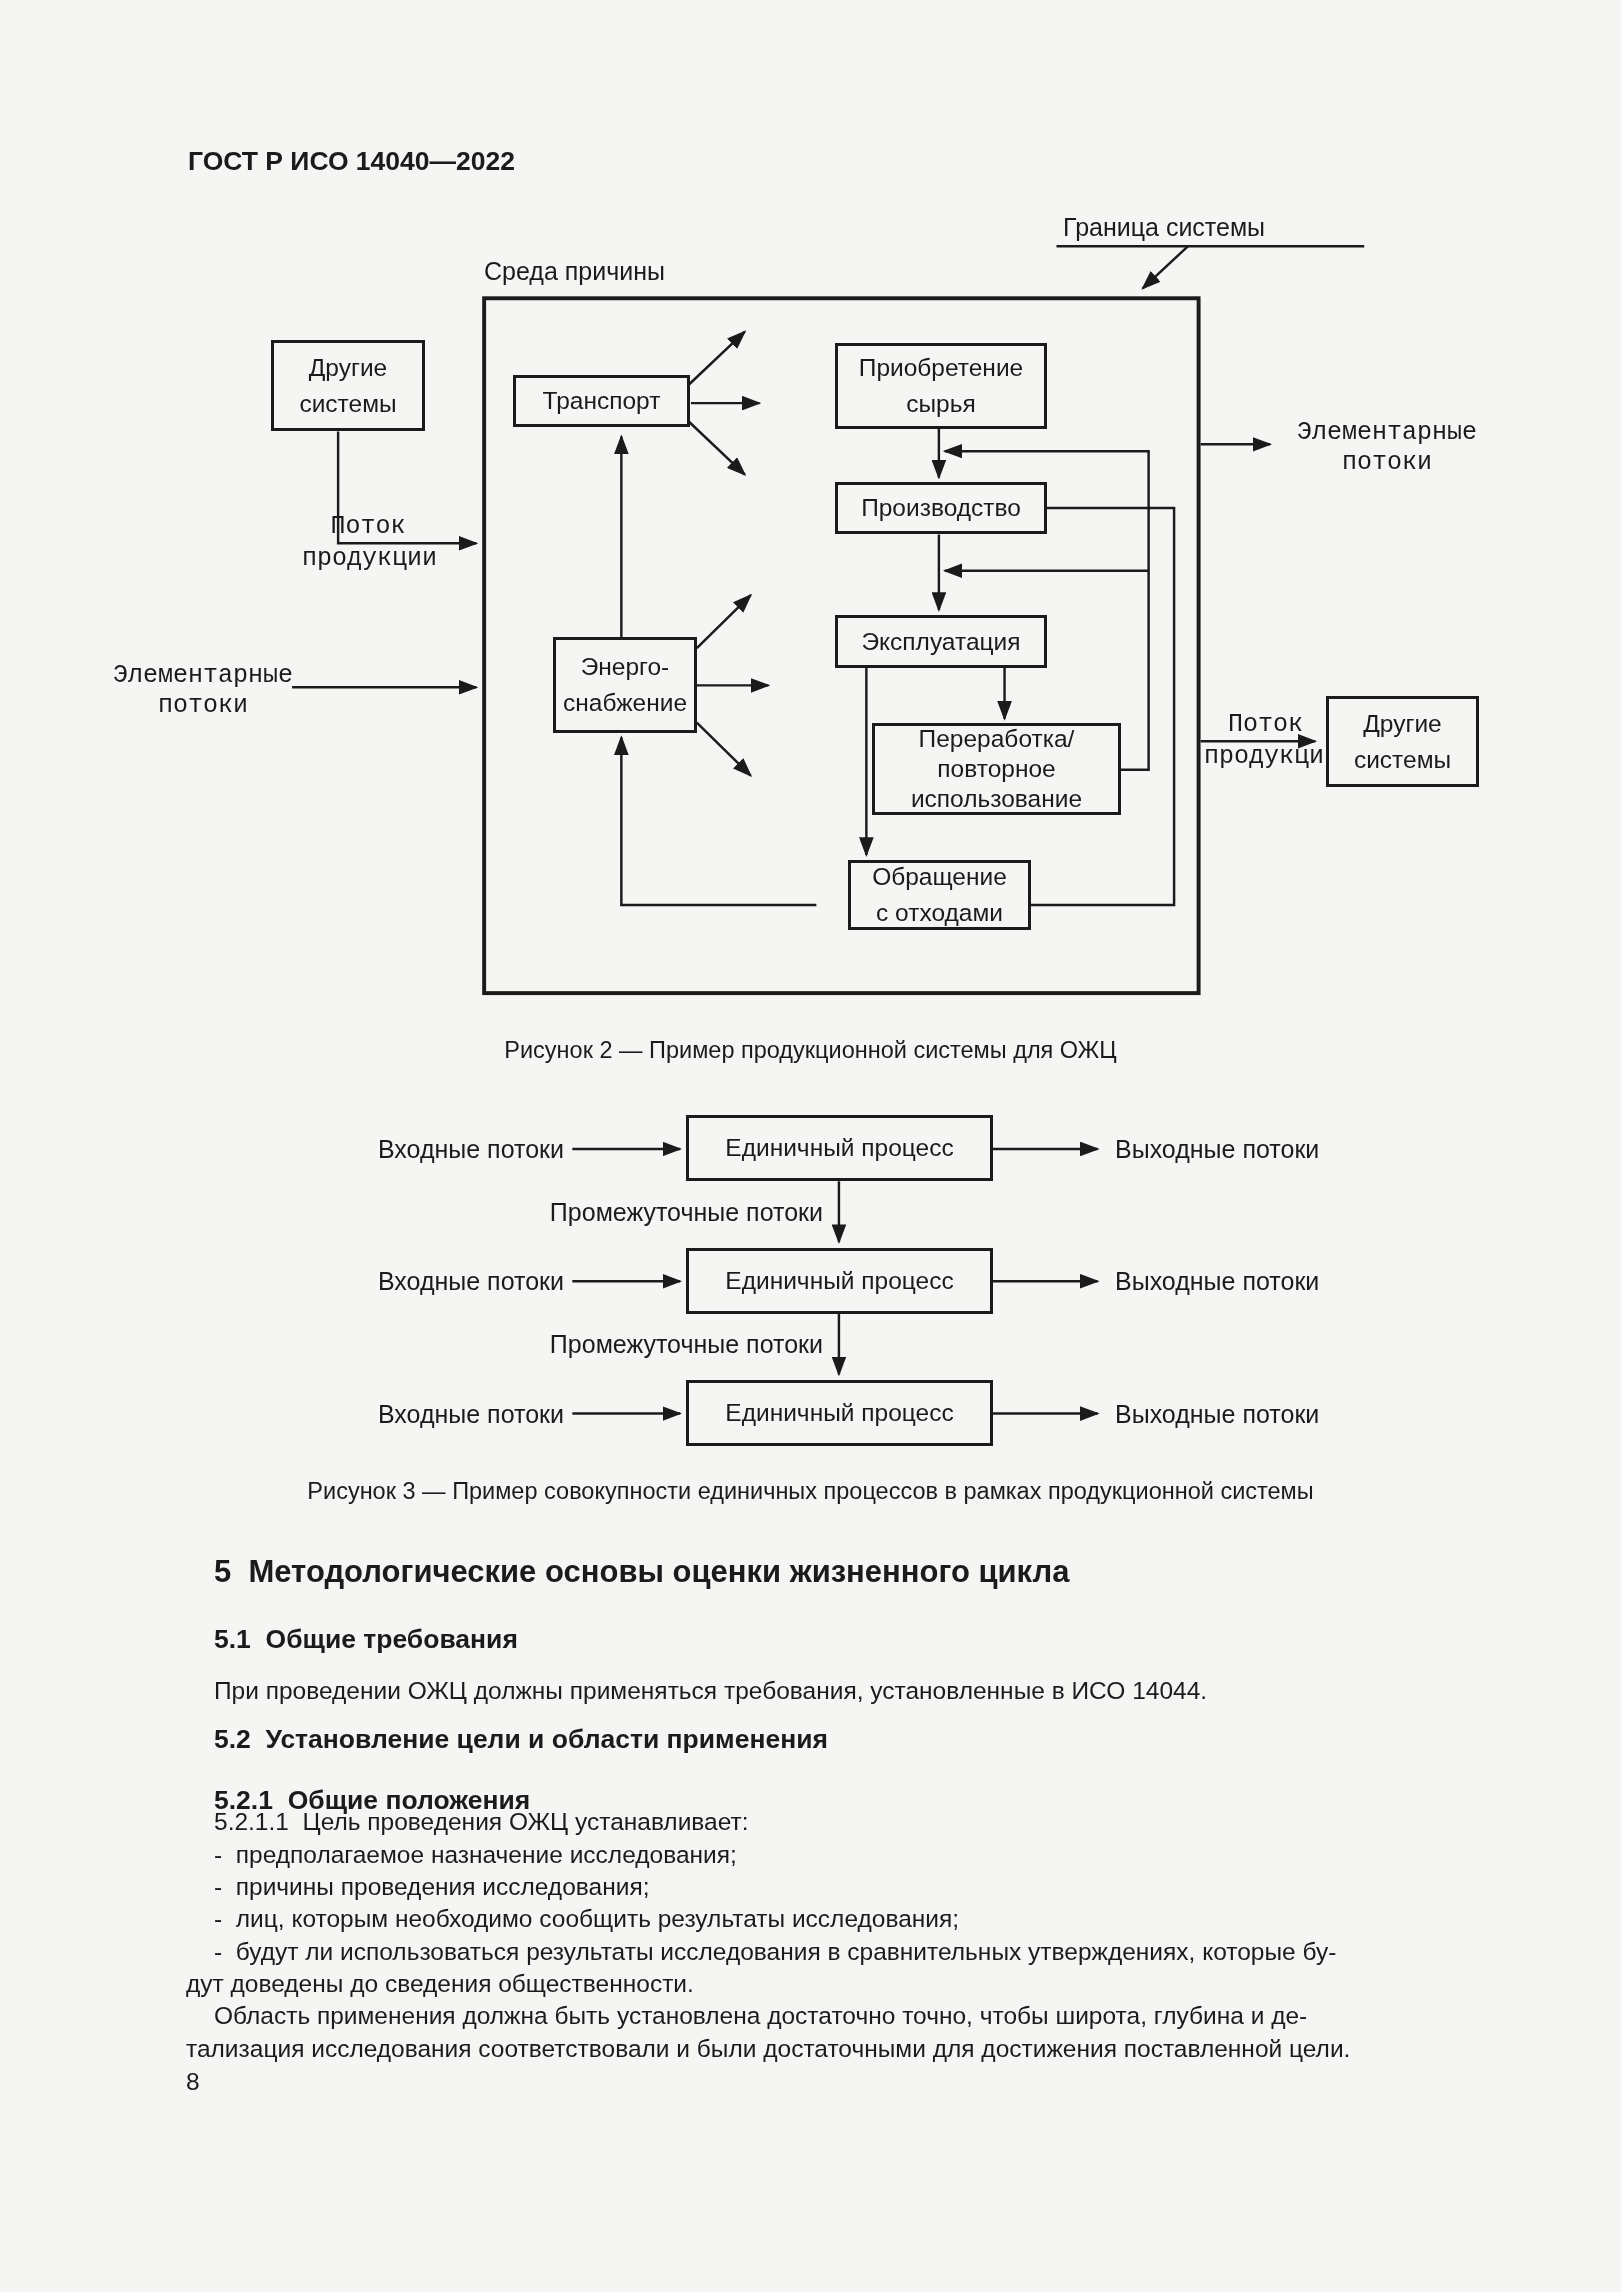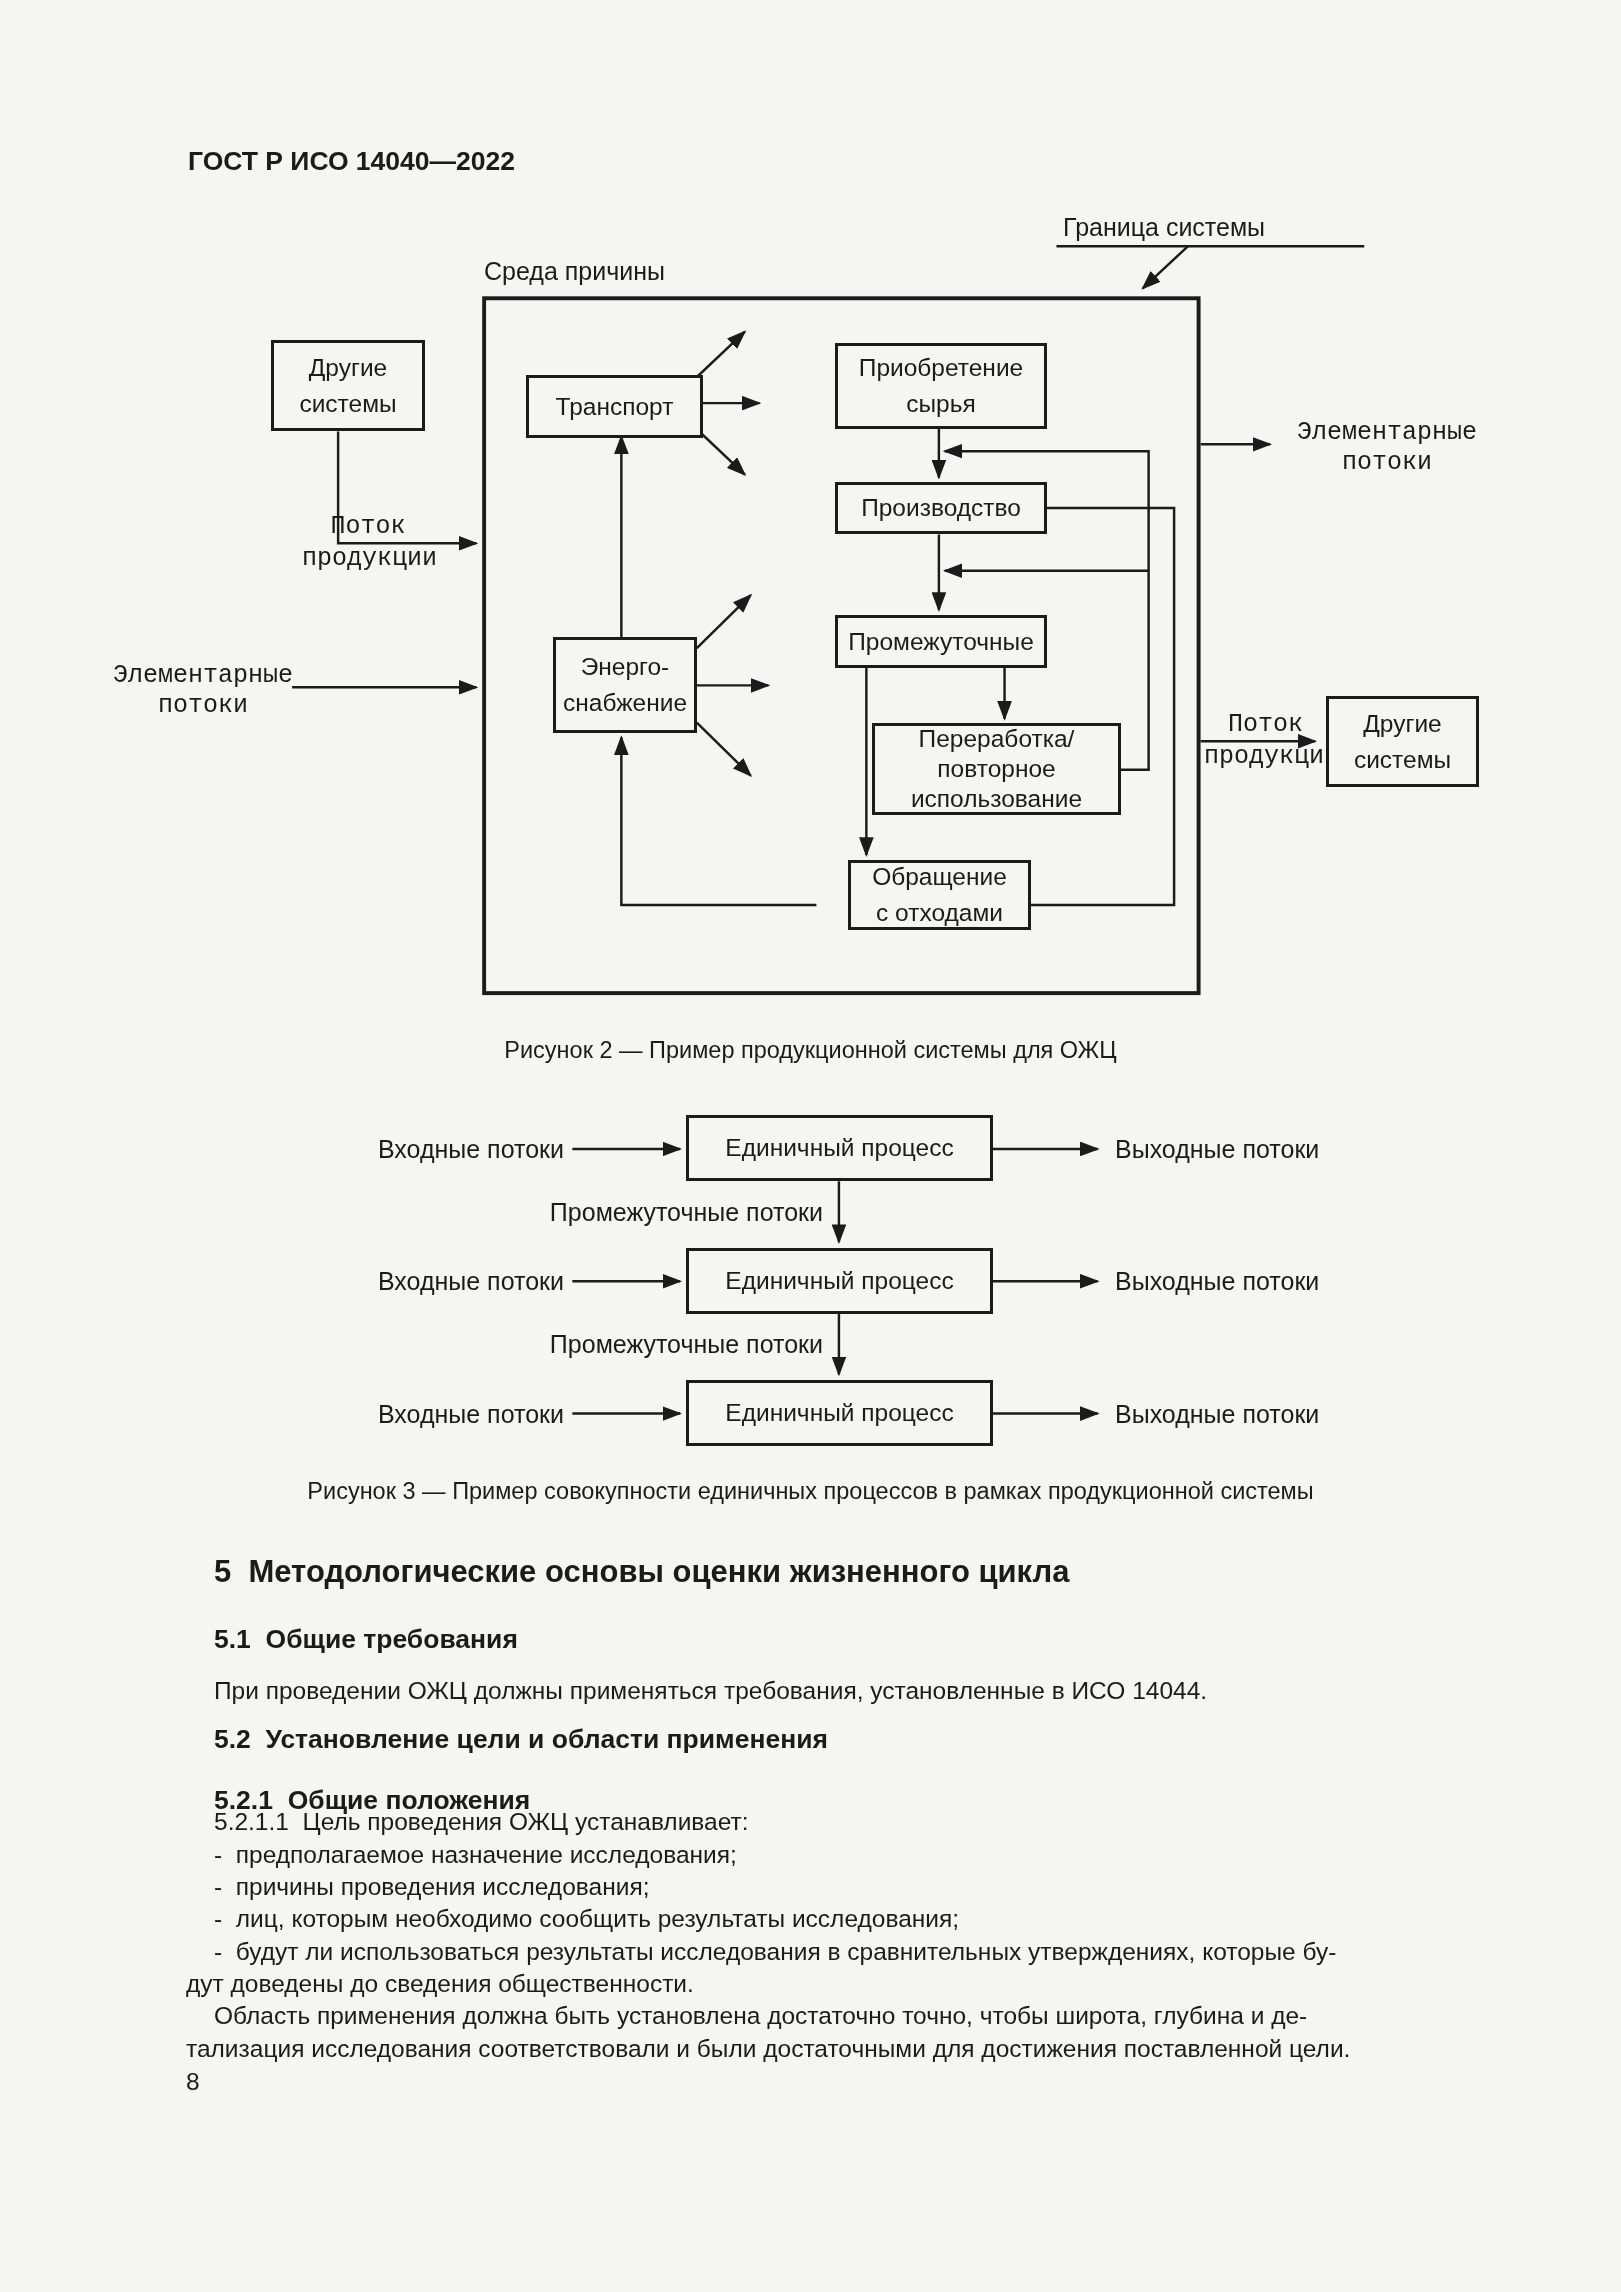--- a/index.html
+++ b/index.html
@@ -78,28 +78,28 @@
 <div class="lab" style="left:484px;top:256px;">Среда причины</div>
 <div class="lab" style="left:1063px;top:212px;">Граница системы</div>
 
 <div class="b" style="left:271px;top:340px;width:154px;height:91px;">Другие
 системы</div>
 <div class="lab ctr" style="left:302px;top:511px;width:132px;line-height:32px;">Поток
 продукции</div>
 <div class="lab ctr" style="left:110px;top:661px;width:186px;">Элементарные
 потоки</div>
 
-<div class="b" style="left:513px;top:375px;width:177px;height:63px;margin-left:13px;">Транспорт</div>
+<div class="b" style="left:513px;top:375px;width:177px;height:52px;">Транспорт</div>
 <div class="b" style="left:553px;top:637px;width:144px;height:96px;">Энерго-
 снабжение</div>
 
 <div class="b" style="left:835px;top:343px;width:212px;height:86px;">Приобретение
 сырья</div>
 <div class="b" style="left:835px;top:482px;width:212px;height:52px;">Производство</div>
-<div class="b" style="left:835px;top:615px;width:212px;height:53px;">Промежуточные</div>
+<div class="b" style="left:835px;top:615px;width:212px;height:53px;">Эксплуатация</div>
 <div class="b" style="left:872px;top:723px;width:249px;height:92px;line-height:30px;">Переработка/
 повторное
 использование</div>
 <div class="b" style="left:848px;top:860px;width:183px;height:70px;">Обращение
 с отходами</div>
 
 <div class="lab ctr" style="left:1294px;top:418px;width:186px;">Элементарные
 потоки</div>
 <div class="lab ctr" style="left:1204px;top:709px;width:123px;line-height:32px;">Поток
 продукции</div>

